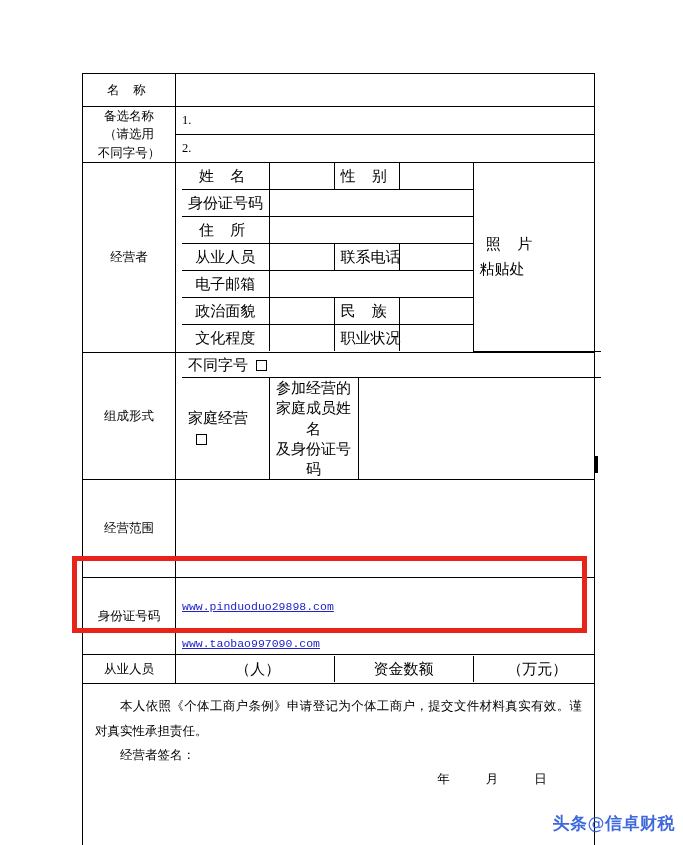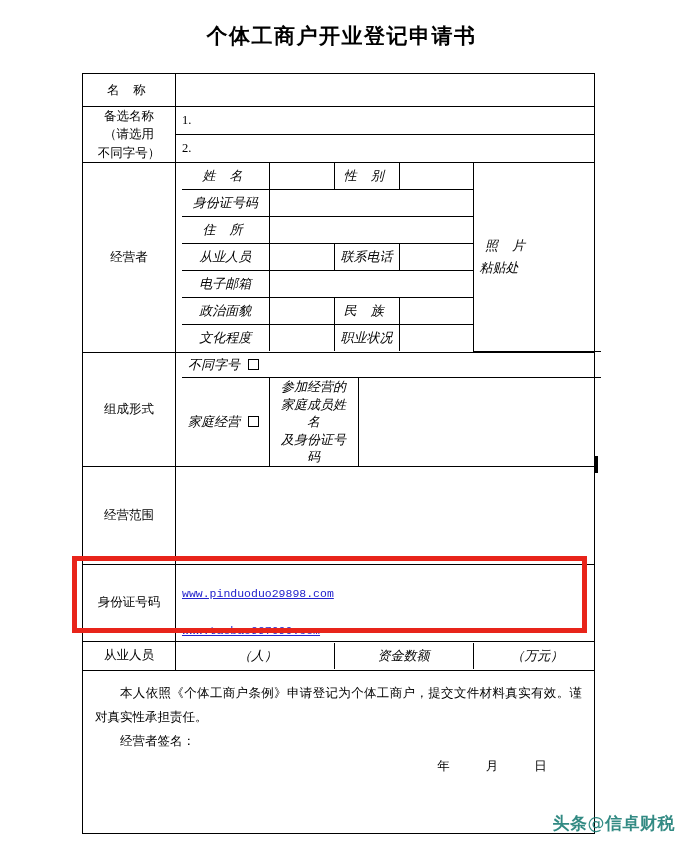--- a/index.html
+++ b/index.html
@@ -83,22 +83,21 @@
   }
   table.inner {
     border-collapse: collapse;
     table-layout: fixed;
     width: 100%;
   }
   table.inner td {
     border: 1px solid #000;
     height: 26px;
     padding: 0 6px;
-    font-size: 13px;
-    font-style: italic;
+    font-size: 15px;
   }
   table.inner tr:first-child td { border-top: none; }
   table.inner tr:last-child td { border-bottom: none; }
   table.inner td:first-child { border-left: none; }
   table.inner td:last-child { border-right: none; }
 
   .photo-cell {
     text-align: left;
     line-height: 1.7;
     font-size: 12.5px;
@@ -175,33 +174,32 @@
   }
 
   
   .watermark {
     position: absolute;
     right: 8px;
     bottom: 10px;
     font-family: "DejaVu Sans", sans-serif;
     font-size: 17px;
     font-weight: bold;
-    color: #0f766e;
+    color: #1d4ed8;
     opacity: .85;
     white-space: nowrap;
     letter-spacing: 0.5px;
   }
   .watermark .at { font-weight: normal; }
 </style>
 </head>
 <body>
 
 <div class="page">
 
-  <div class="doc-title">个体工商户开业登记申请书</div>
 
   <div class="form-wrap">
     <table class="form">
       <colgroup>
         <col style="width:93px">
         <col style="width:419px">
       </colgroup>
       <tbody>
 
         <tr>

